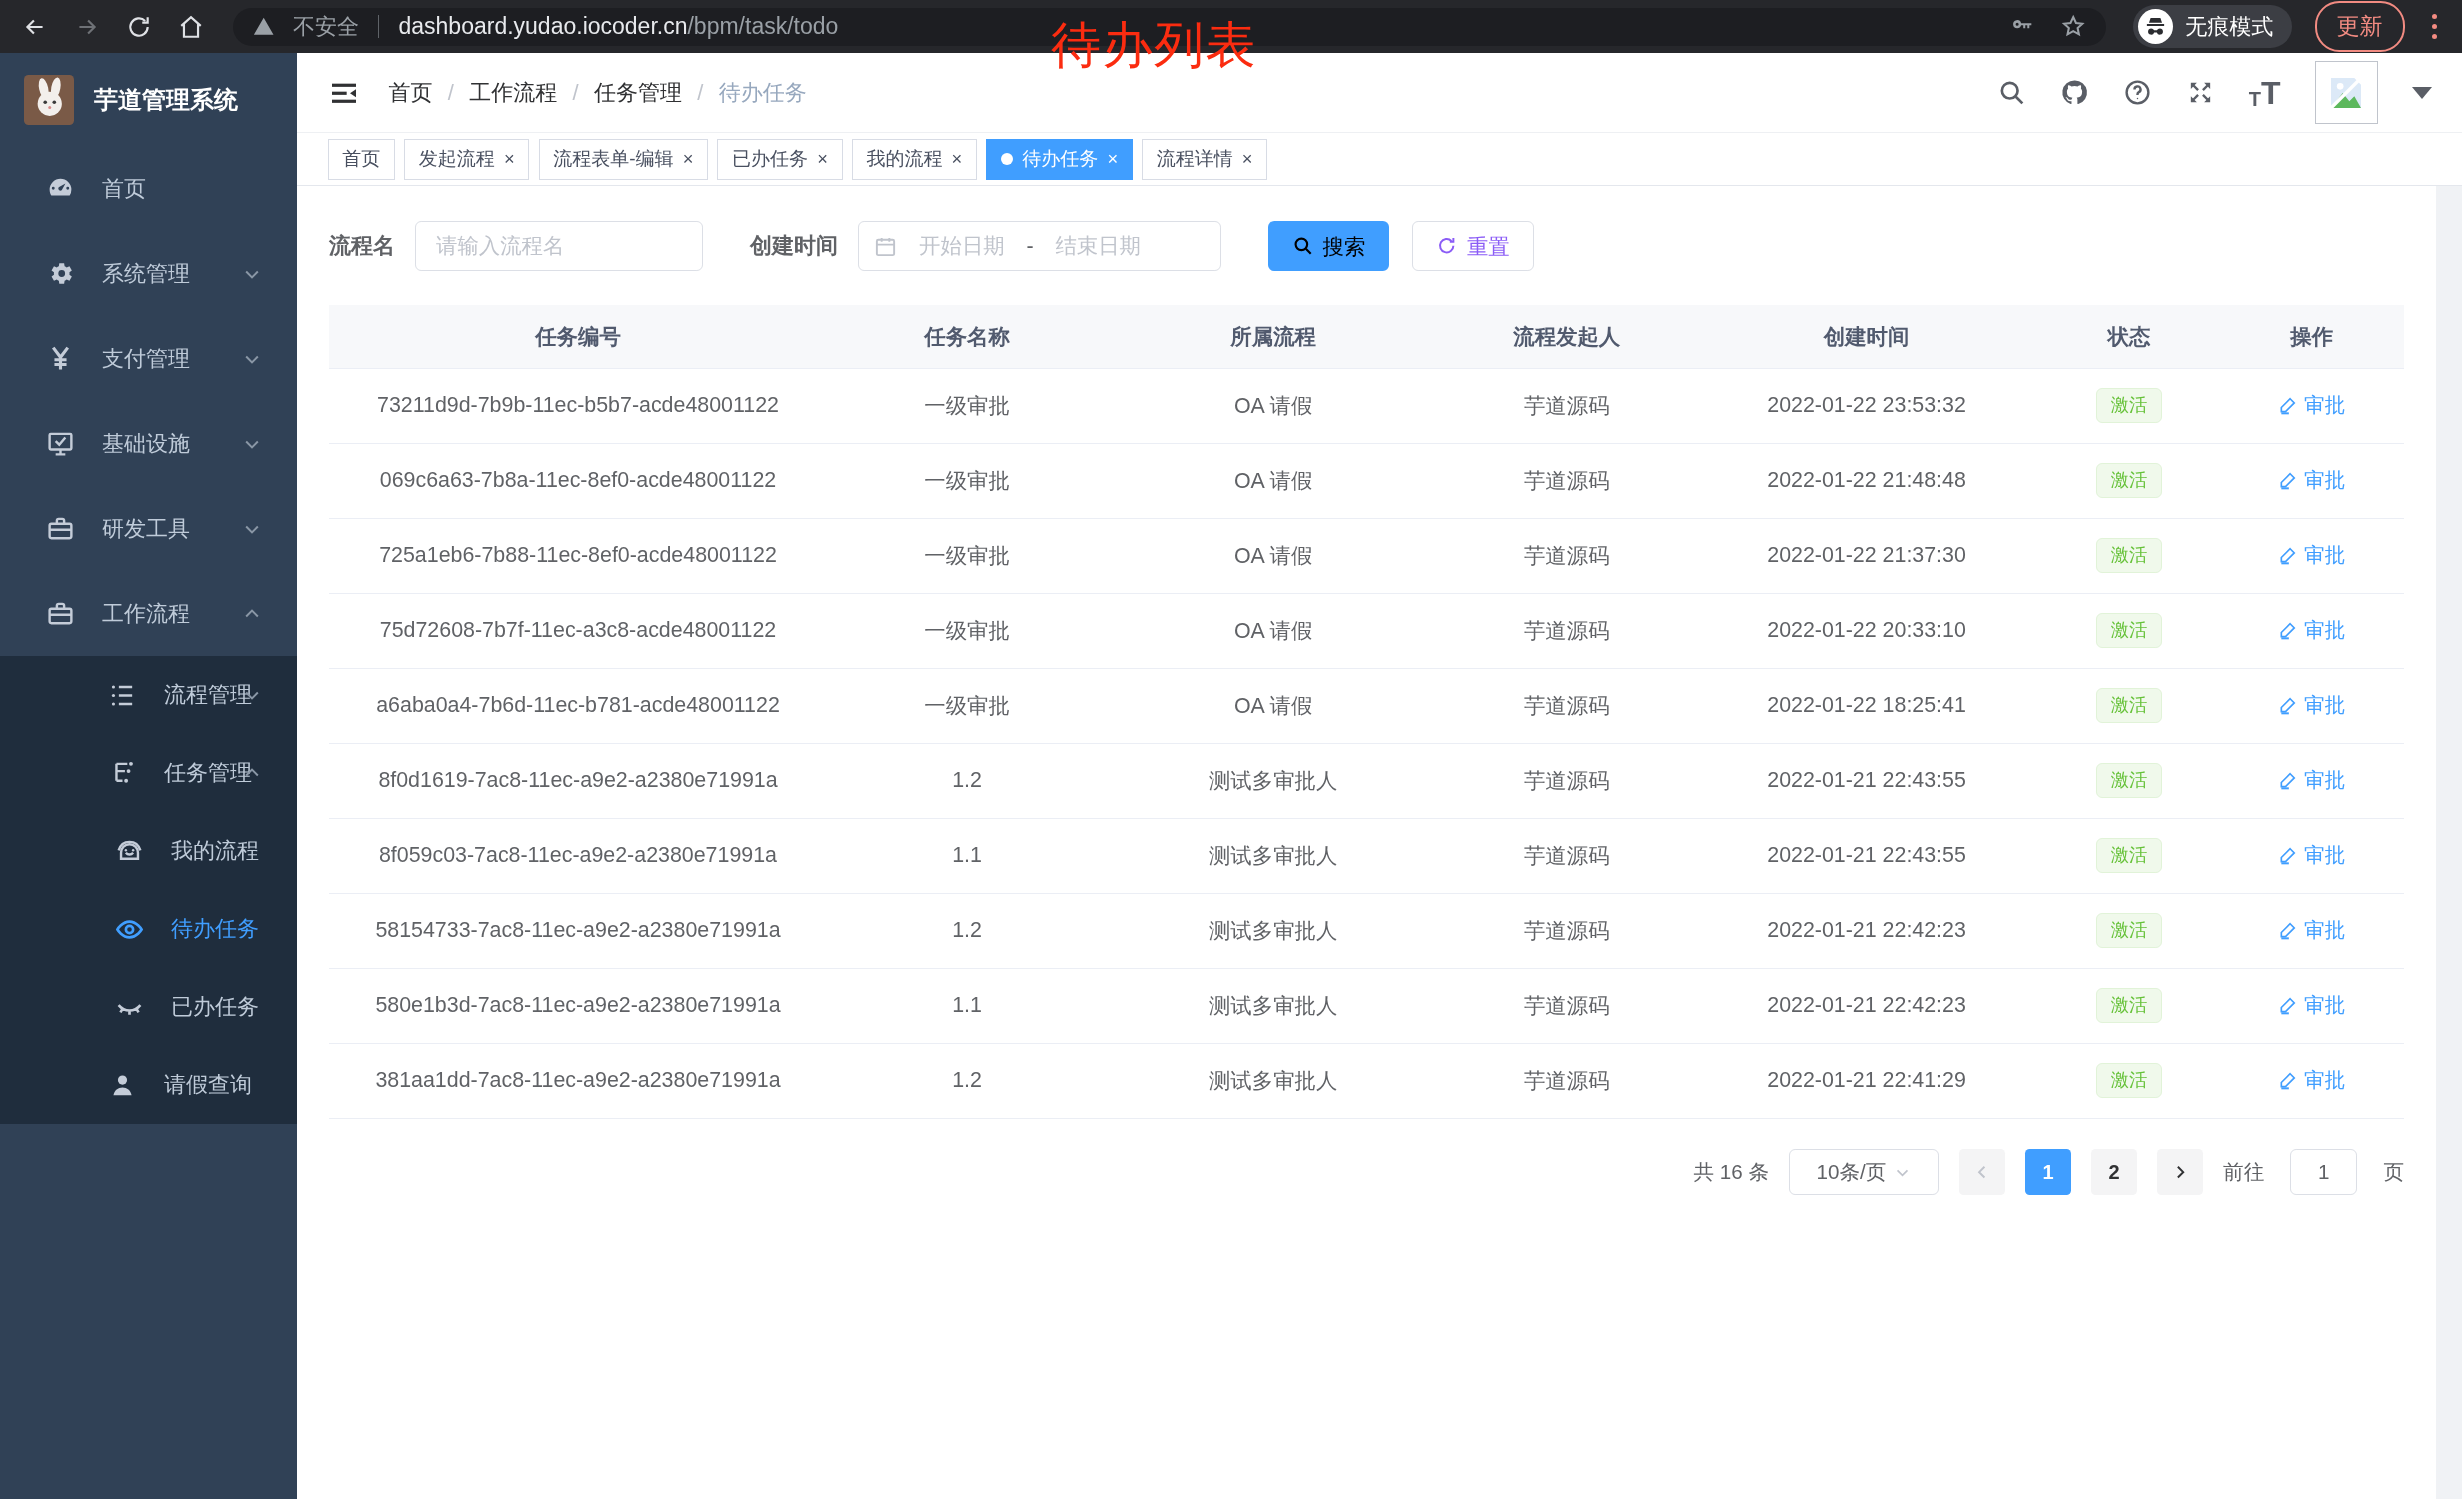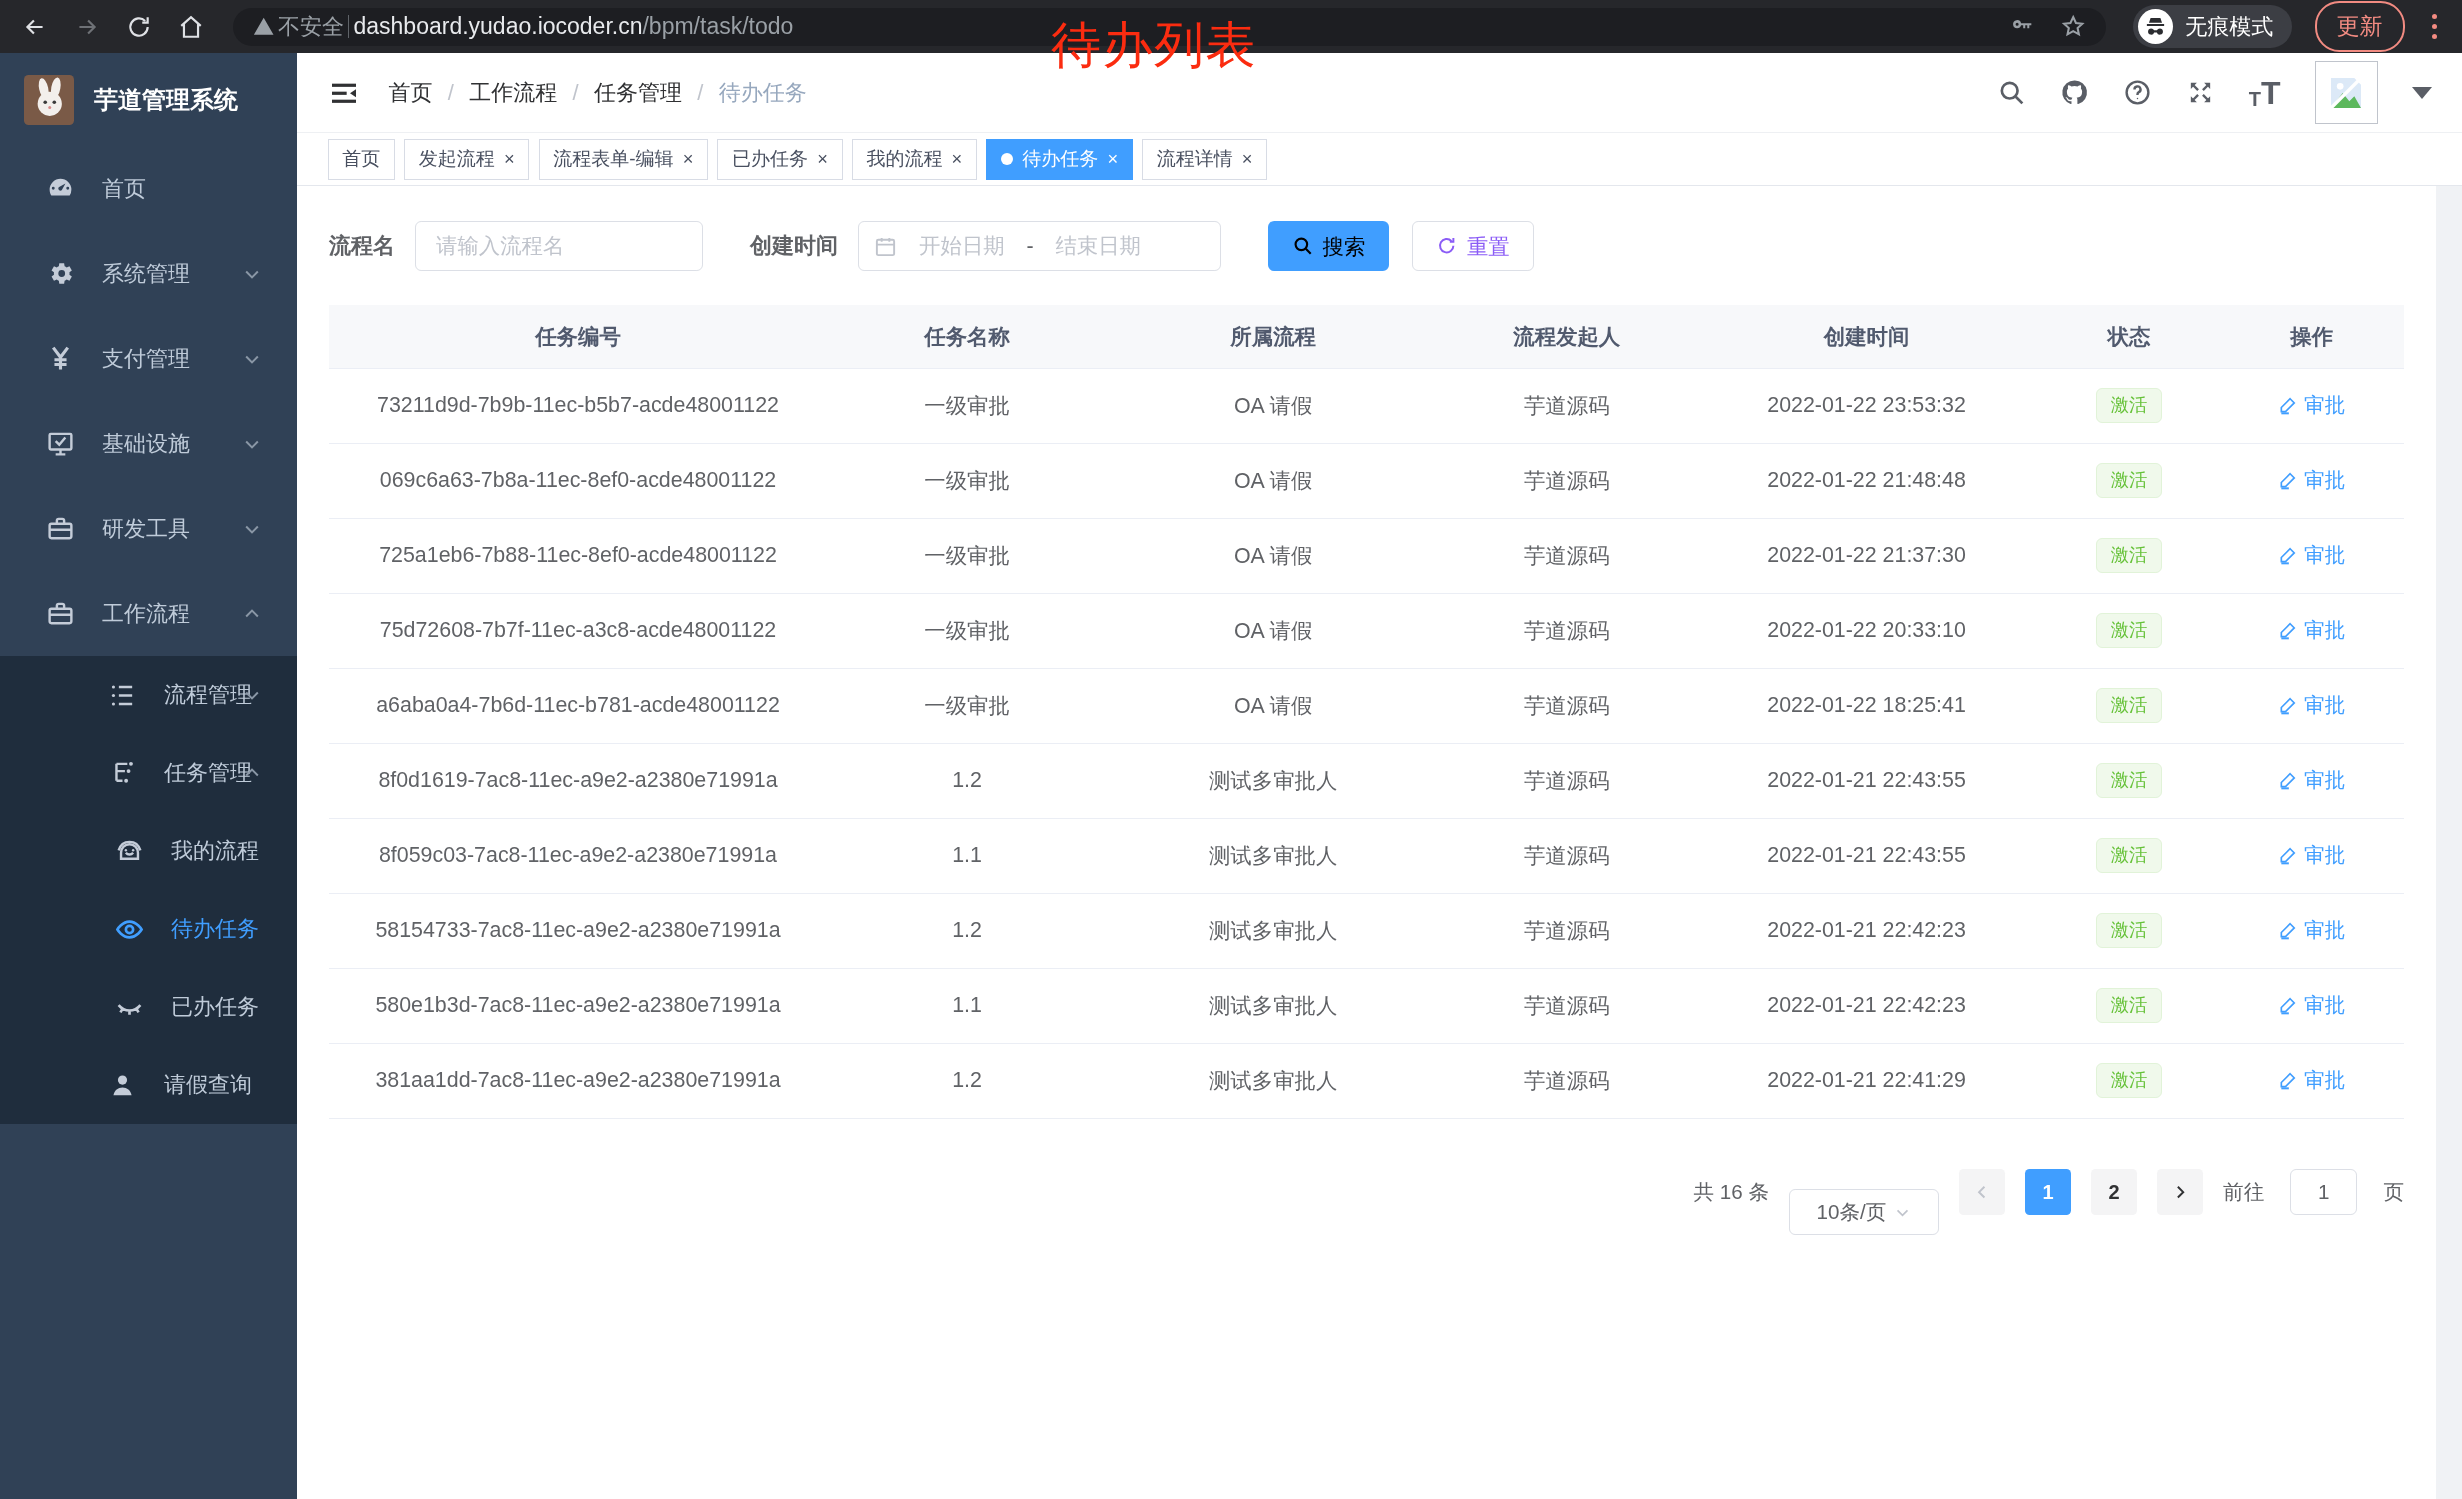--- a/index.html
+++ b/index.html
@@ -6,21 +6,21 @@
   html,body { width:2462px; height:1500px; overflow:hidden; background:#fff;
               font-family:"Liberation Sans","DejaVu Sans",sans-serif; }
 
   
   .browser-bar { height:53px; background:#26272b; display:flex; align-items:center;
                  padding:0 20px; gap:23px; position:relative; }
   .nav-ico { width:29px; height:29px; display:flex; align-items:center; justify-content:center; color:#dfe1e5; }
   .nav-ico svg { width:26px; height:26px; }
   .nav-ico.disabled { color:#6e7176; }
   .omnibox { flex:1; height:38px; background:#1d1e22; border-radius:19px; margin:0 4.6px;
-             display:flex; align-items:center; padding:0 20px; gap:4px; min-width:0; }
+             display:flex; align-items:center; padding:0 20px; gap:19px; min-width:0; }
   .warn-ico { color:#9aa0a6; display:flex; }
   .warn-ico svg { width:21.4px; height:21.4px; }
   .sec-label { color:#9aa0a6; font-size:22px; }
   .omni-sep { width:1.5px; height:23px; background:#5f6368; }
   .url-text { font-size:23px; white-space:nowrap; overflow:hidden; }
   .url-domain { color:#e8eaed; }
   .url-path { color:#9aa0a6; }
   .omni-right { margin-left:auto; display:flex; align-items:center; gap:27.5px; color:#9aa0a6; }
   .omni-right svg { width:24.4px; height:24.4px; }
   .incog-badge { display:flex; align-items:center; gap:12.2px; background:#3c3e44;
@@ -125,21 +125,21 @@
   .col-time{width:16.6%}.col-status{width:8.7%}.col-op{width:8.9%}
   .status-badge { display:inline-block; background:#f0f9eb; border:1.5px solid #e1f3d8;
                   color:#67c23a; font-size:18.3px; border-radius:6.1px; padding:6.9px 13.7px; line-height:1; }
   .op-link { color:#409eff; font-size:20.6px; display:inline-flex; align-items:center; gap:6.1px; cursor:pointer; }
   .op-link svg { width:20px; height:20px; }
 
   
   .pager { display:flex; align-items:center; justify-content:flex-end; gap:20px;
            margin-top:30.5px; font-size:20.6px; color:#606266; }
   .page-size { width:150px; height:46px; border:1.5px solid #dcdfe6; border-radius:6.1px;
-               display:flex; align-items:center; justify-content:center; gap:8px; color:#606266;margin-top:40px; }
+               display:flex; align-items:center; justify-content:center; gap:8px; color:#606266; }
   .page-size svg { width:17px; height:17px; color:#c0c4cc; }
   .pg-btn { min-width:46px; height:46px; border-radius:4.6px; background:#f4f4f5; color:#303133;
             display:flex; align-items:center; justify-content:center; font-size:20px;
             font-weight:bold; cursor:pointer; }
   .pg-btn.disabled { color:#c0c4cc; }
   .pg-btn.current { background:#409eff; color:#fff; }
   .pg-btn svg { width:18.3px; height:18.3px; }
   .goto-input { width:67px; height:46px; border:1.5px solid #dcdfe6; border-radius:6.1px;
                 text-align:center; font-size:20.6px; color:#606266; outline:none; margin:0 6.1px; }
 </style>

